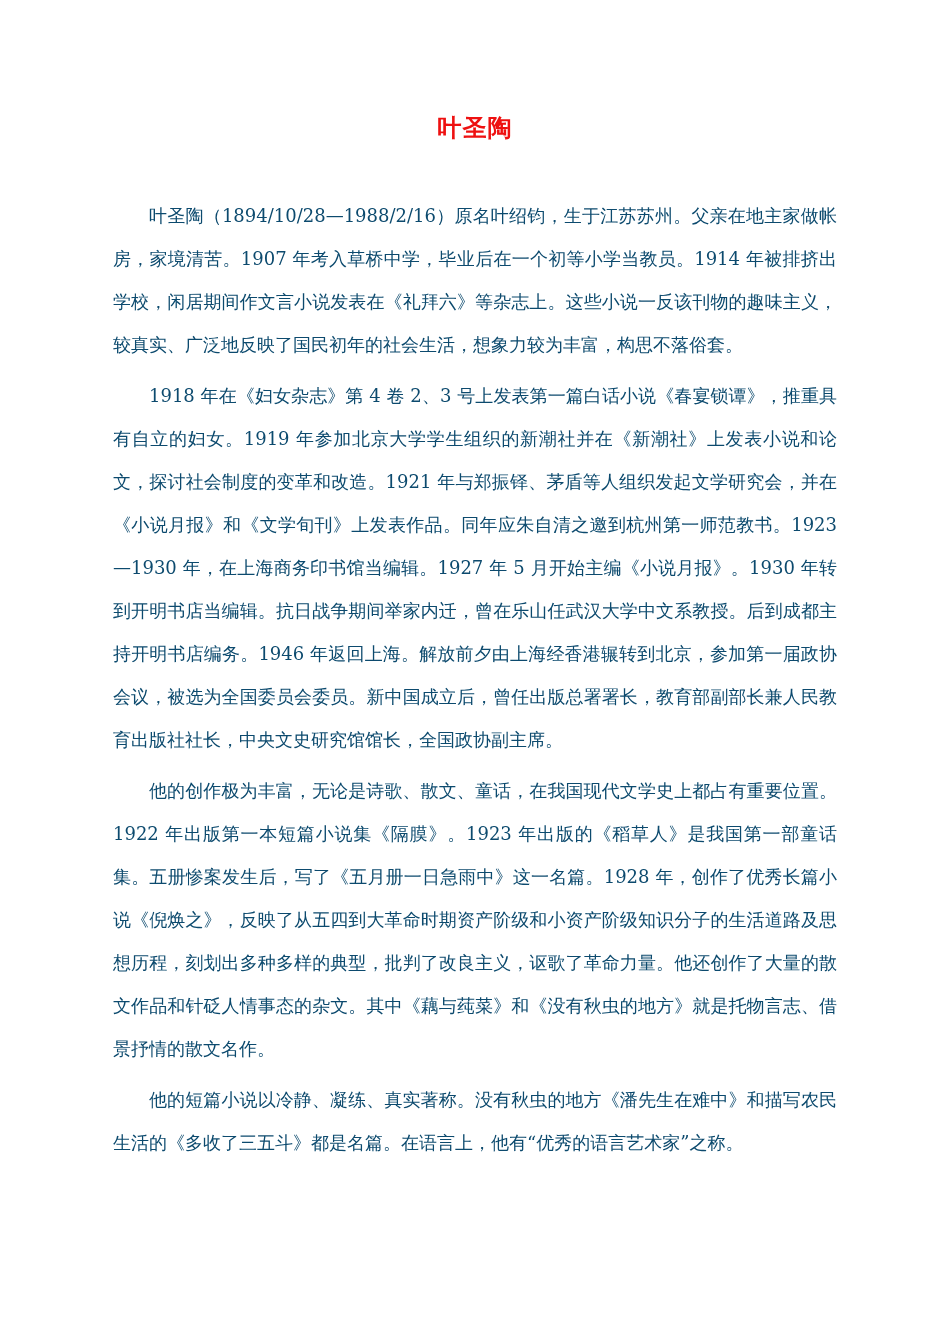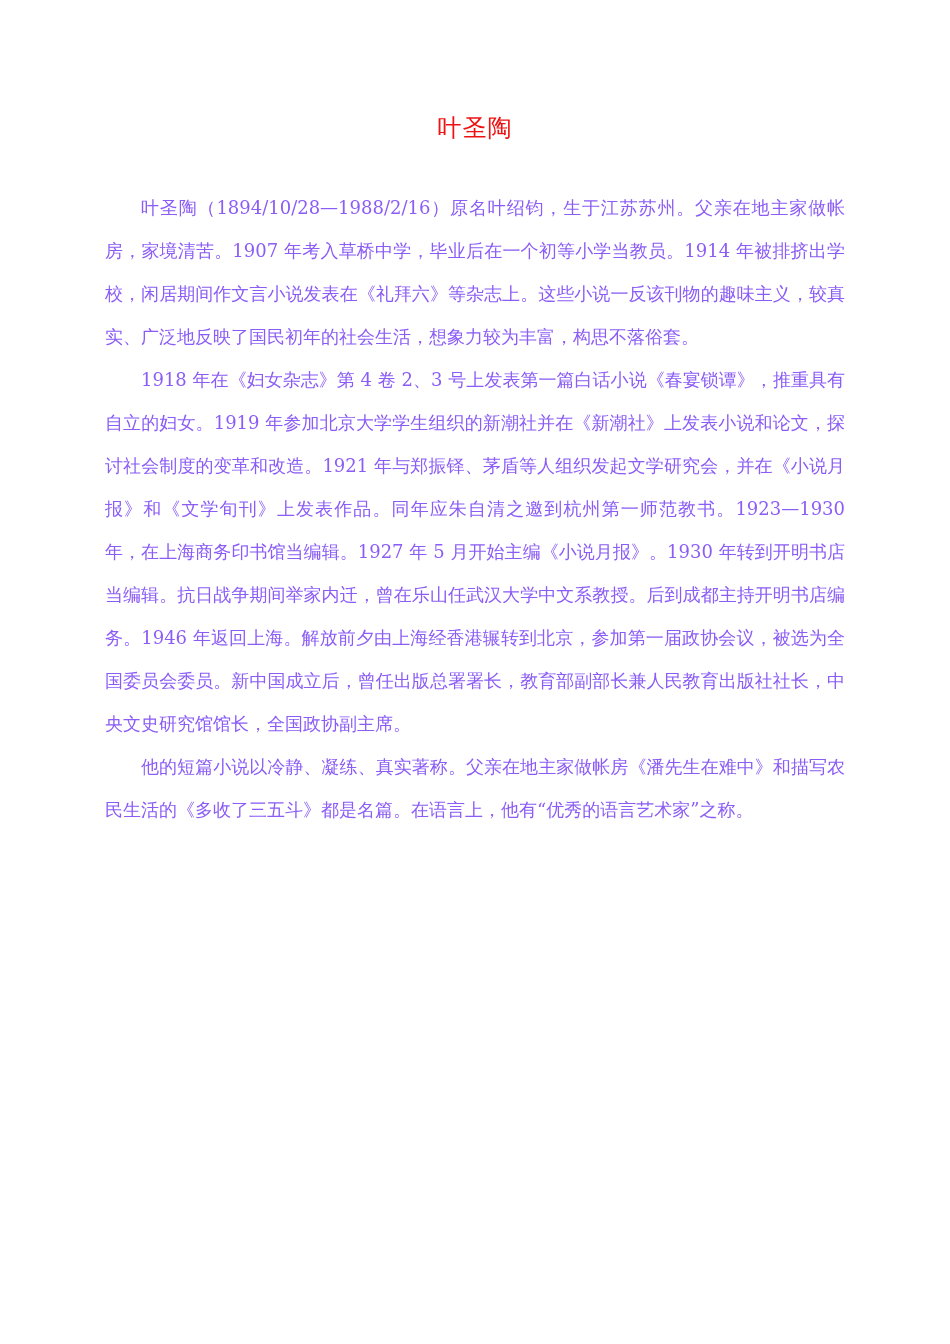--- a/index.html
+++ b/index.html
@@ -15,41 +15,42 @@
     overflow: hidden;
     font-family: "DejaVu Serif", "Liberation Serif", serif;
     color: #000000;
   }
   .doc-title {
     margin: 0;
     padding-top: 112px;
     text-align: center;
     font-size: 24px;
     line-height: 32px;
-    font-weight: normal;
+    font-weight: bold;
     color: #ee1111;
     letter-spacing: 1px;
   }
   .doc-body {
     padding: 42px 105px 0 105px;
   }
   .doc-body p {
-    margin: 0;
+    margin: 8px;
     font-size: 18px;
     line-height: 43px;
     text-align: justify;
     text-justify: inter-ideograph;
     text-indent: 2em;
-    color: #8b5cf6;
+    color: #0c4a6e;
     word-break: break-all;
   }
 </style>
 </head>
 <body>
 
 <div class="page">
   <h1 class="doc-title" style="color: rgb(238, 17, 17);">叶圣陶</h1>
   <div class="doc-body">
     <p>叶圣陶（1894/10/28—1988/2/16）原名叶绍钧，生于江苏苏州。父亲在地主家做帐房，家境清苦。1907 年考入草桥中学，毕业后在一个初等小学当教员。1914 年被排挤出学校，闲居期间作文言小说发表在《礼拜六》等杂志上。这些小说一反该刊物的趣味主义，较真实、广泛地反映了国民初年的社会生活，想象力较为丰富，构思不落俗套。</p>
     <p>1918 年在《妇女杂志》第 4 卷 2、3 号上发表第一篇白话小说《春宴锁谭》，推重具有自立的妇女。1919 年参加北京大学学生组织的新潮社并在《新潮社》上发表小说和论文，探讨社会制度的变革和改造。1921 年与郑振铎、茅盾等人组织发起文学研究会，并在《小说月报》和《文学旬刊》上发表作品。同年应朱自清之邀到杭州第一师范教书。1923—1930 年，在上海商务印书馆当编辑。1927 年 5 月开始主编《小说月报》。1930 年转到开明书店当编辑。抗日战争期间举家内迁，曾在乐山任武汉大学中文系教授。后到成都主持开明书店编务。1946 年返回上海。解放前夕由上海经香港辗转到北京，参加第一届政协会议，被选为全国委员会委员。新中国成立后，曾任出版总署署长，教育部副部长兼人民教育出版社社长，中央文史研究馆馆长，全国政协副主席。</p>
-    <p>他的短篇小说以冷静、凝练、真实著称。父亲在地主家做帐房《潘先生在难中》和描写农民生活的《多收了三五斗》都是名篇。在语言上，他有“优秀的语言艺术家”之称。</p>
+    <p>他的创作极为丰富，无论是诗歌、散文、童话，在我国现代文学史上都占有重要位置。1922 年出版第一本短篇小说集《隔膜》。1923 年出版的《稻草人》是我国第一部童话集。五册惨案发生后，写了《五月册一日急雨中》这一名篇。1928 年，创作了优秀长篇小说《倪焕之》，反映了从五四到大革命时期资产阶级和小资产阶级知识分子的生活道路及思想历程，刻划出多种多样的典型，批判了改良主义，讴歌了革命力量。他还创作了大量的散文作品和针砭人情事态的杂文。其中《藕与莼菜》和《没有秋虫的地方》就是托物言志、借景抒情的散文名作。</p>
+    <p>他的短篇小说以冷静、凝练、真实著称。没有秋虫的地方《潘先生在难中》和描写农民生活的《多收了三五斗》都是名篇。在语言上，他有“优秀的语言艺术家”之称。</p>
   </div>
 </div>
 
 </body></html>

